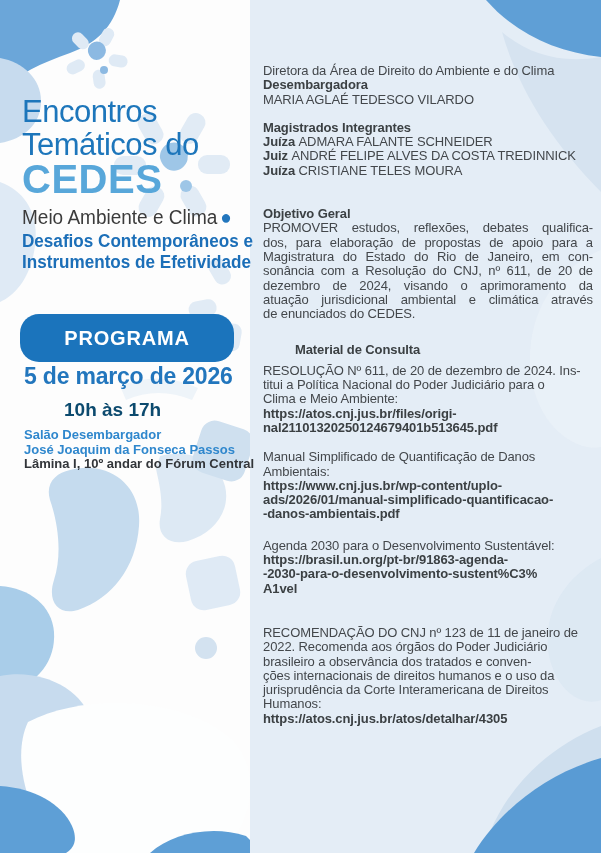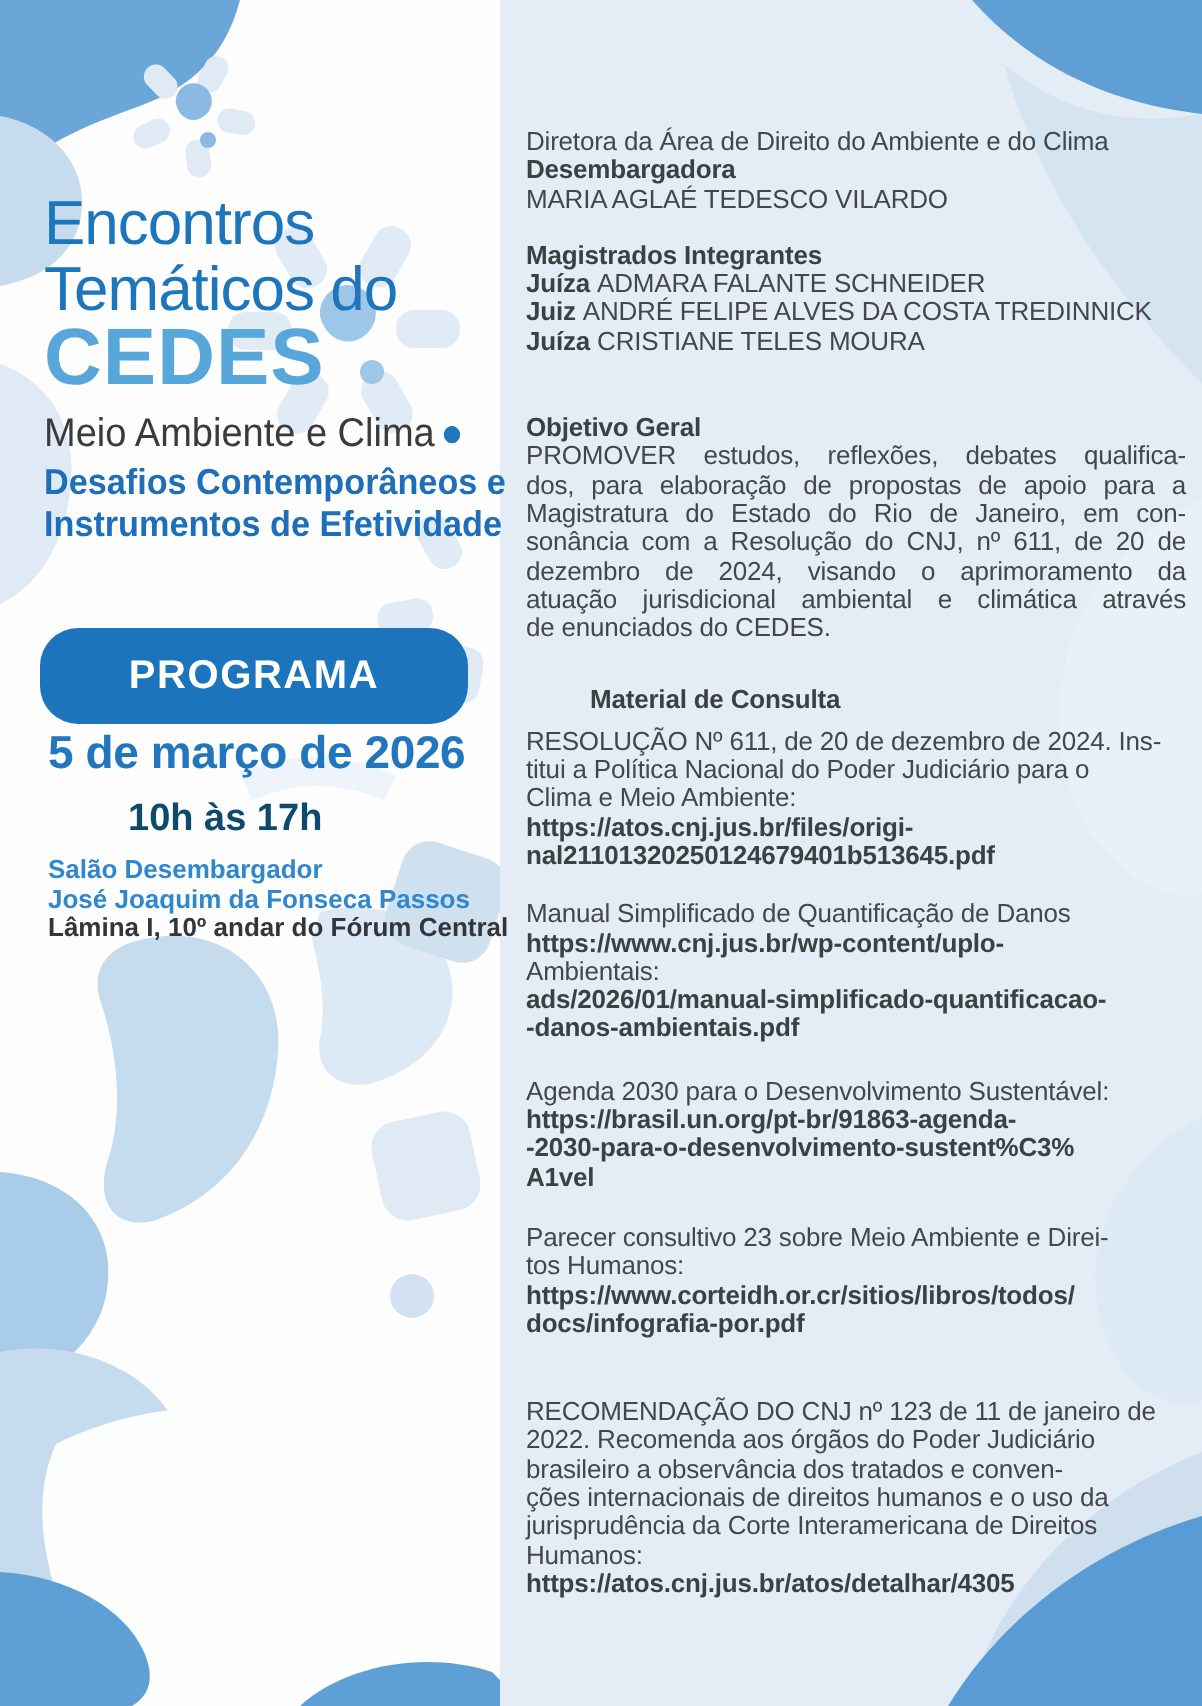--- a/index.html
+++ b/index.html
@@ -163,36 +163,30 @@
         </div>
         <div class="sec" style="margin-top: 6px;">
           <div class="ln"><span>RESOLUÇÃO Nº 611, de 20 de dezembro de 2024.  Ins-</span></div>
           <div class="ln"><span>titui a Política Nacional do Poder Judiciário para o</span></div>
           <div class="ln"><span>Clima e Meio Ambiente:</span></div>
           <div class="ln"><span class="b">https://atos.cnj.jus.br/files/origi-</span></div>
           <div class="ln"><span class="b">nal21101320250124679401b513645.pdf</span></div>
         </div>
         <div class="sec" style="margin-top: 15px;">
           <div class="ln"><span>Manual Simplificado de Quantificação de Danos</span></div>
+          <div class="ln"><span>Ambientais:</span></div>
           <div class="ln"><span class="b">https://www.cnj.jus.br/wp-content/uplo-</span></div>
-          <div class="ln"><span>Ambientais:</span></div>
           <div class="ln"><span class="b">ads/2026/01/manual-simplificado-quantificacao-</span></div>
           <div class="ln"><span class="b">-danos-ambientais.pdf</span></div>
         </div>
         <div class="sec" style="margin-top: 17px;">
           <div class="ln"><span>Agenda 2030 para o Desenvolvimento Sustentável:</span></div>
           <div class="ln"><span class="b">https://brasil.un.org/pt-br/91863-agenda-</span></div>
           <div class="ln"><span class="b">-2030-para-o-desenvolvimento-sustent%C3%</span></div>
           <div class="ln"><span class="b">A1vel</span></div>
-        </div>
-        <div class="sec" style="margin-top: 16px;">
-          <div class="ln"><span>Parecer consultivo 23 sobre Meio Ambiente e Direi-</span></div>
-          <div class="ln"><span>tos Humanos:</span></div>
-          <div class="ln"><span class="b">https://www.corteidh.or.cr/sitios/libros/todos/</span></div>
-          <div class="ln"><span class="b">docs/infografia-por.pdf</span></div>
         </div>
         <div class="sec" style="margin-top: 30px;">
           <div class="ln"><span>RECOMENDAÇÃO DO CNJ nº 123 de 11 de janeiro de</span></div>
           <div class="ln"><span>2022. Recomenda aos órgãos do Poder Judiciário</span></div>
           <div class="ln"><span>brasileiro a observância dos tratados e conven-</span></div>
           <div class="ln"><span>ções internacionais de direitos humanos e o uso da</span></div>
           <div class="ln"><span>jurisprudência da Corte Interamericana de Direitos</span></div>
           <div class="ln"><span>Humanos:</span></div>
           <div class="ln"><span class="b">https://atos.cnj.jus.br/atos/detalhar/4305</span></div>
         </div>

